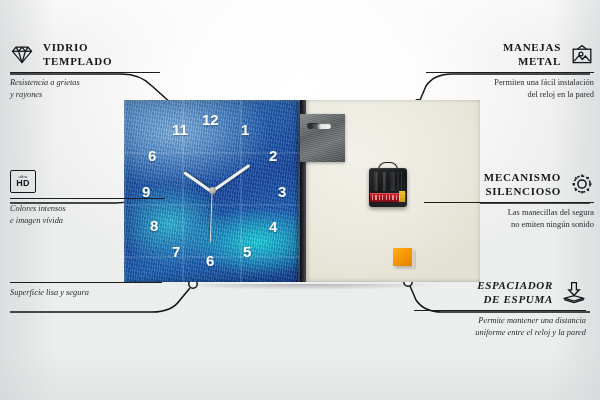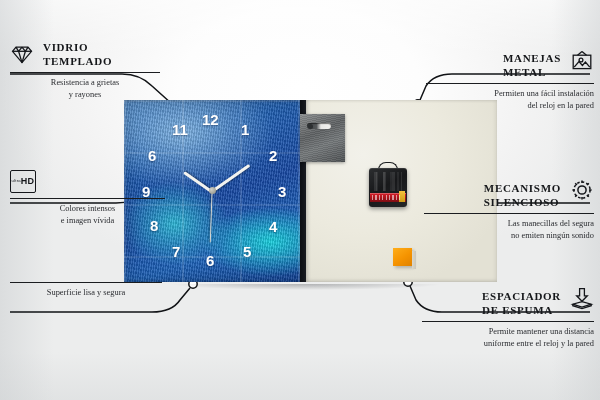--- a/index.html
+++ b/index.html
@@ -19,21 +19,21 @@
     background:
       linear-gradient(90deg, rgba(205,208,210,.55) 0%, rgba(205,208,210,0) 9%),
       linear-gradient(270deg, rgba(205,208,210,.5) 0%, rgba(205,208,210,0) 8%),
       linear-gradient(180deg, rgba(255,255,255,.6) 0%, rgba(255,255,255,0) 14%),
       linear-gradient(0deg, rgba(214,217,218,.5) 0%, rgba(214,217,218,0) 12%);
     pointer-events:none;
   }
 
   
   #product{position:absolute;left:124px;top:100px;width:356px;height:182px;}
-  .panel{position:absolute;top:0;height:182px;padding-left:17px;}
+  .panel{position:absolute;top:0;height:182px;}
   #front{
     left:0;width:176px;
     background:
       repeating-linear-gradient(97deg, rgba(255,255,255,.10) 0 1px, rgba(0,0,0,.11) 1px 2.4px),
       repeating-linear-gradient(10deg, rgba(255,255,255,.05) 0 2px, rgba(0,0,0,.05) 2px 4px),
       radial-gradient(ellipse 120px 60px at 76% 78%, #17d3e0 0%, rgba(23,211,224,0) 58%),
       radial-gradient(ellipse 90px 70px at 26% 68%, #2bb8d8 0%, rgba(43,184,216,0) 60%),
       radial-gradient(ellipse 150px 90px at 30% 18%, #7fb4e4 0%, rgba(127,180,228,0) 62%),
       linear-gradient(160deg,#4a86c8 0%,#1e5fb4 26%,#1649a6 52%,#1c63bb 74%,#0f3f96 100%);
     box-shadow:inset -3px 0 4px -1px rgba(0,0,0,.55), inset 0 0 18px rgba(0,0,0,.18);
@@ -134,43 +134,43 @@
     text-transform:uppercase;white-space:nowrap;
   }
   .c-rule{height:1px;background:#1b1d20;}
   .c-desc{
     font-family:"Liberation Serif",serif;font-size:8.4px;color:#2a2c30;
     line-height:1.42;white-space:nowrap;
   }
   .left .c-head{display:flex;align-items:center;gap:9px;}
   .right .c-head{display:flex;align-items:center;gap:9px;justify-content:flex-end;}
   .left .c-title{text-align:left;}
-  .right .c-title{margin-top:11px;}
-  .left .c-desc{text-align:center;}
+  .right .c-title{text-align:right;}
+  .left .c-desc{text-align:left;font-style:italic;}
   .right .c-desc{text-align:right;}
   .ico{width:24px;height:24px;flex:0 0 24px;display:block;}
   .ico svg{display:block;width:24px;height:24px;}
 
   
   #co-vidrio{left:10px;top:40px;width:150px;}
   #co-impresion{left:10px;top:170px;width:155px;}
   #co-bordes{left:10px;top:278px;width:152px;}
   #co-manejas{right:6px;top:40px;width:168px;}
   #co-mecanismo{right:6px;top:170px;width:170px;}
-  #co-espaciador{right:6px;top:278px;width:172px;}
+  #co-espaciador{right:14px;top:278px;width:172px;font-style:italic;}
   #co-manejas,#co-mecanismo,#co-espaciador{position:absolute;}
 
   
   #wires{position:absolute;left:0;top:0;width:600px;height:400px;}
   .wire{fill:none;stroke:#111316;stroke-width:1.5;}
   .ring{fill:#ffffff;stroke:#111316;stroke-width:1.5;}
 
   .hd-badge{
     width:24px;height:21px;border:1.4px solid #14161a;border-radius:2px;
-    display:flex;align-items:center;justify-content:center;
+    display:flex;flex-direction:column;align-items:center;justify-content:center;
     font-family:"Liberation Sans",sans-serif;color:#14161a;line-height:1;
   }
   .hd-ultra{font-size:4.2px;letter-spacing:.2px;margin-bottom:.5px;}
   .hd-hd{font-size:9px;font-weight:700;letter-spacing:.3px;}
 </style>
 </head>
 <body>
 
 <div id="stage">
 

